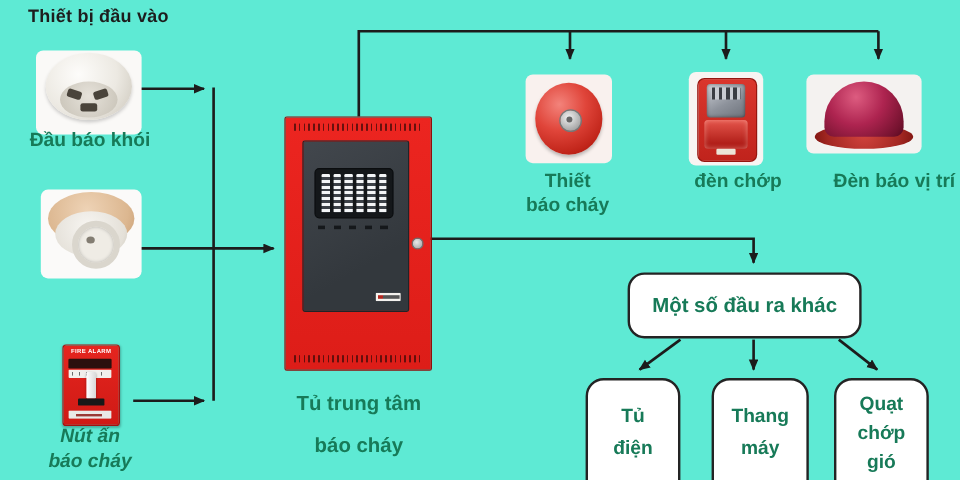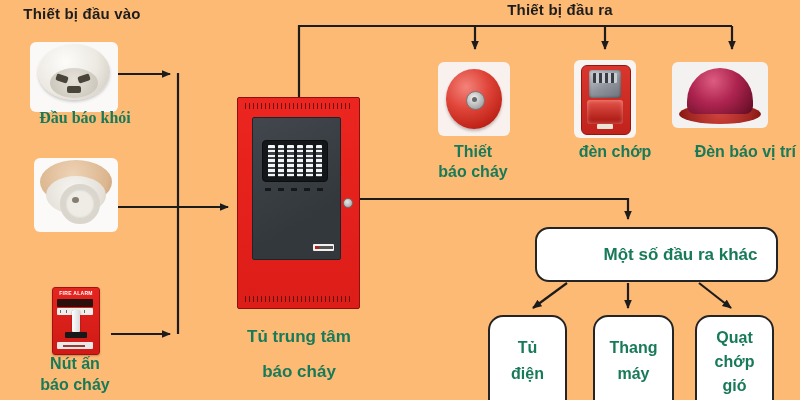--- a/index.html
+++ b/index.html
@@ -1,16 +1,16 @@
 <!DOCTYPE html>
 <html><head>
 <meta charset="utf-8">
 <style>
   html,body{margin:0;padding:0;background:#fff;}
-  #canvas{position:relative;width:800px;height:400px;background:#fdba74;overflow:hidden;
+  #canvas{position:relative;width:800px;height:400px;background:#5eead4;overflow:hidden;
           font-family:"Liberation Sans", sans-serif;}
   svg.wires{position:absolute;left:0;top:0;z-index:1;}
   .hdr{position:absolute;z-index:3;font-weight:bold;font-size:15px;color:#1d1d1d;text-align:center;letter-spacing:.2px;}
   .glabel{position:absolute;z-index:3;font-weight:bold;color:#177a58;text-align:center;font-size:16px;line-height:20px;}
   .photo{position:absolute;z-index:2;}
   
   .smoke-bg{left:30px;top:42px;width:88px;height:70px;background:#faf9f7;border-radius:6px;}
   .smoke-body{position:absolute;left:8px;top:2px;width:72px;height:56px;border-radius:50%;
       background:radial-gradient(circle at 38% 32%, #fdfcfa, #ece9e2 55%, #cfcabf 92%);
       box-shadow:0 2px 3px rgba(0,0,0,.18);}
@@ -77,21 +77,21 @@
   
   .dome-bg{left:672px;top:62px;width:96px;height:66px;background:#f4f2f0;border-radius:6px;}
   .dome-base{position:absolute;left:7px;top:42px;width:82px;height:20px;border-radius:50%;
       background:radial-gradient(circle at 50% 30%,#d4453f,#a32722 70%,#7e1511);}
   .dome-cap{position:absolute;left:15px;top:6px;width:66px;height:46px;
       border-radius:33px 33px 8px 8px;
       background:radial-gradient(circle at 40% 28%,#dd5c80,#ae2450 45%,#73122e 85%,#55091f);}
   
   .flowbox{position:absolute;z-index:2;background:#fff;border:2.5px solid #242424;border-radius:14px;
       display:flex;align-items:center;justify-content:center;text-align:center;}
-  .box-other{left:535px;top:227px;width:191px;height:51px;padding-left:48px;}
+  .box-other{left:523px;top:227px;width:191px;height:51px;}
   .box-other span{font-weight:bold;font-size:17px;color:#177a58;}
   .bbox{flex-direction:column;justify-content:flex-start;border-radius:15px;}
   .bbox div{font-weight:bold;font-size:16px;color:#177a58;line-height:26px;}
   .bb1{left:488px;top:315px;width:75px;height:95px;padding-top:18px;}
   .bb2{left:593px;top:315px;width:77px;height:95px;padding-top:18px;}
   .bb3{left:695px;top:315px;width:75px;height:95px;padding-top:9px;}
   .bb3 div{line-height:24px;}
   .panel-label{line-height:35px;font-size:17px;}
 </style>
 </head>
@@ -115,47 +115,46 @@
       <path d="M605,26 V49" marker-end="url(#arr)"></path>
       <path d="M732,26 V49" marker-end="url(#arr)"></path>
       <path d="M358,199 H628 V219" marker-end="url(#arr)"></path>
       <path d="M567,283 L533,308" marker-end="url(#arr)"></path>
       <path d="M628,283 V308" marker-end="url(#arr)"></path>
       <path d="M699,283 L731,308" marker-end="url(#arr)"></path>
     </g>
   </svg>
 
   <div class="hdr" style="left:12px;top:5px;width:140px;">Thiết bị đầu vào</div>
-  <div class="hdr" style="left:470px;top:1px;width:180px;">Thiết bị đầu ra</div>
 
   <div class="photo smoke-bg">
     <div class="smoke-body"></div>
     <div class="smoke-base"></div>
     <div class="smoke-slot" style="left:26px;top:33px;transform:rotate(18deg);"></div>
     <div class="smoke-slot" style="left:48px;top:33px;transform:rotate(-18deg);"></div>
     <div class="smoke-slot" style="left:37px;top:44px;width:14px;"></div>
   </div>
-  <div class="glabel" style="left:16px;top:108px;width:138px;font-family:Liberation Serif, serif;">Đầu báo khói</div>
+  <div class="glabel" style="left:6px;top:108px;width:138px;">Đầu báo khói</div>
 
   <div class="photo heat-bg">
     <div class="heat-rim"></div>
     <div class="heat-body"></div>
     <div class="heat-ring"></div>
     <div class="heat-dot"></div>
   </div>
 
   <div class="photo callpoint">
     <div class="cp-text">FIRE ALARM</div>
     <div class="cp-window"></div>
     <div class="cp-band"></div>
     <div class="cp-stem"></div>
     <div class="cp-pedestal"></div>
     <div class="cp-label"></div>
   </div>
-  <div class="glabel" style="left:14px;top:353px;width:122px;line-height:21px;">
+  <div class="glabel" style="left:14px;top:353px;width:122px;line-height:21px;font-style:italic;">
     <div>Nút ấn</div>
     <div>báo cháy</div>
   </div>
 
   <div class="photo panel">
     <div class="vent" style="top:5px;"></div>
     <div class="vent" style="bottom:6px;"></div>
     <div class="panel-door">
       <div class="panel-display">
         <div class="led-col"></div>

